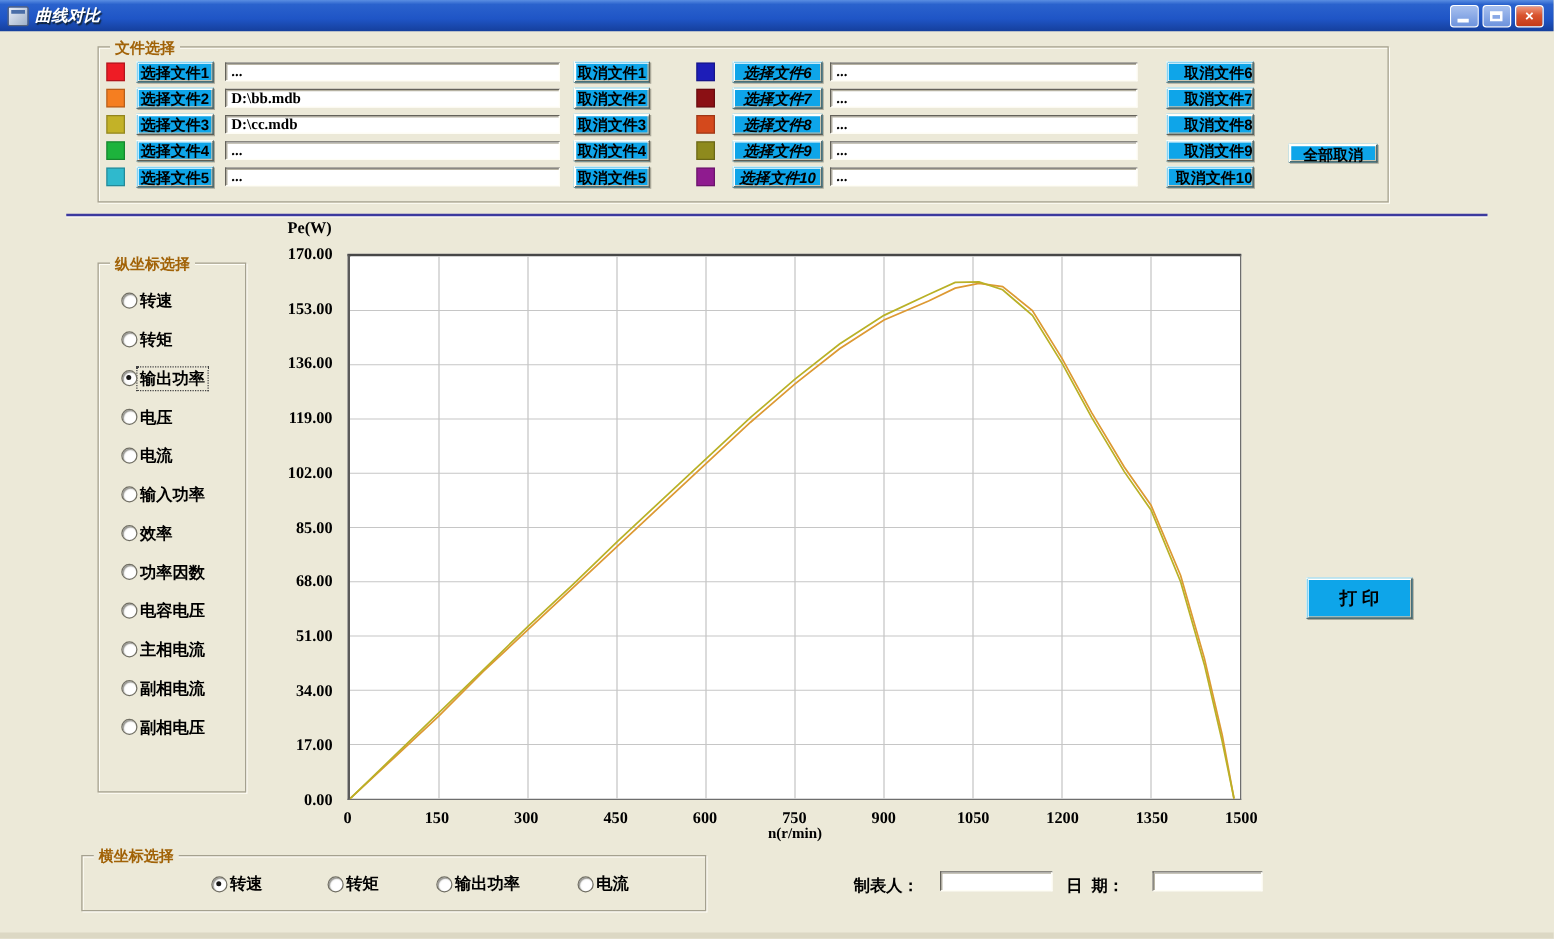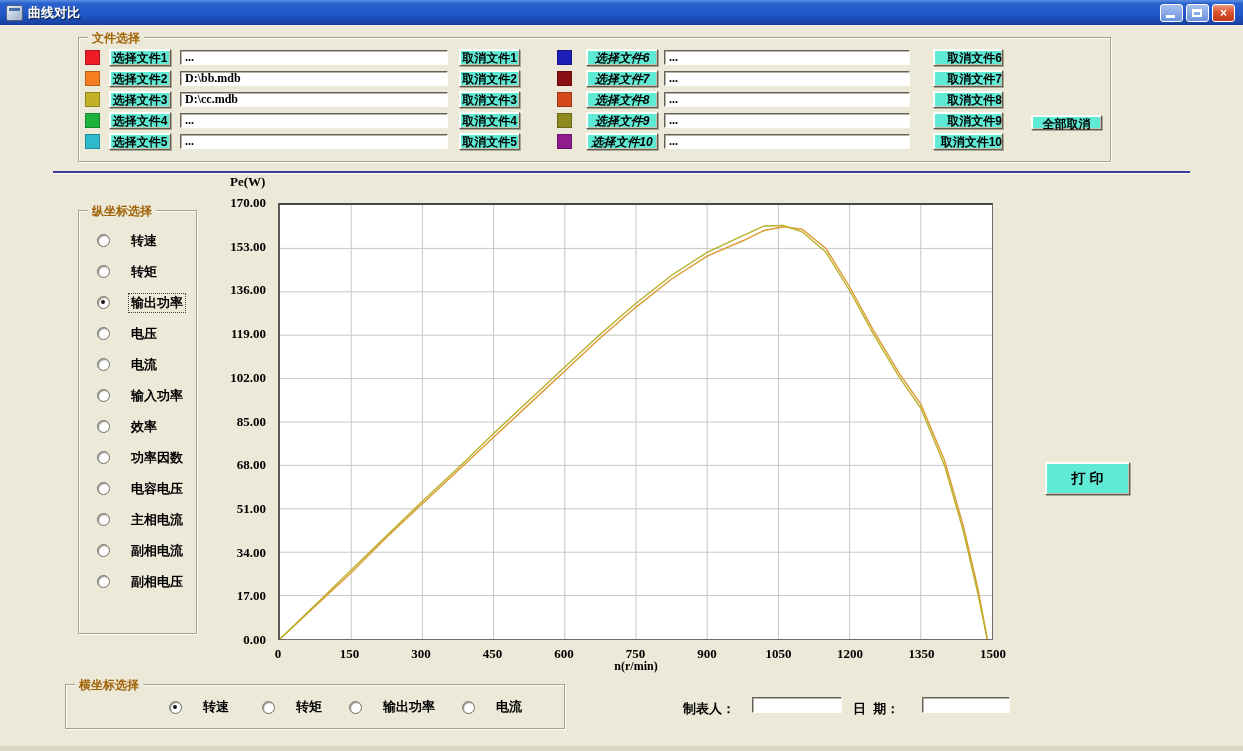--- a/index.html
+++ b/index.html
@@ -7,48 +7,48 @@
        font-family:"Liberation Sans",sans-serif;overflow:hidden;}
   #app{position:absolute;inset:0;}
 
   
   #titlebar{position:absolute;left:0;top:0;width:1243px;height:25px;
     background:linear-gradient(180deg,#5a8ee2 0%,#2a62cd 14%,#1f55c6 60%,#153f9c 100%);}
   #app-icon{position:absolute;left:6px;top:5px;width:15px;height:14px;
     background:linear-gradient(135deg,#e8eef8,#9fb0c8);border:1px solid #55627a;border-radius:2px;}
   #app-icon::after{content:'';position:absolute;left:2px;top:2px;right:2px;height:3px;background:#4a6ea8;}
   #win-title{position:absolute;left:28px;top:4px;color:#fff;font-weight:bold;font-size:13px;
-    text-shadow:1px 1px 1px #123;}
+    text-shadow:1px 1px 1px #123;font-style:italic;}
   .wbtn{position:absolute;top:4px;width:23px;height:18px;border:1px solid #fff;border-radius:3px;
     color:#fff;font-weight:bold;font-size:12px;line-height:16px;text-align:center;padding:0;cursor:pointer;}
   #btn-min{left:1160px;background:linear-gradient(180deg,#a7c0ef,#6d93dd);}
   #btn-min::after{content:'';position:absolute;left:5px;bottom:3px;width:9px;height:3px;background:#fff;}
   #btn-max{left:1186px;background:linear-gradient(180deg,#a7c0ef,#6d93dd);}
   #btn-max::after{content:'';position:absolute;left:5px;top:4px;width:10px;height:8px;
     border:2px solid #fff;border-top-width:3px;box-sizing:border-box;}
   #btn-close{left:1212px;background:linear-gradient(180deg,#ef9a80,#d9542f 45%,#c43a18);}
 
   
-  .btn3d{background:#5eead4;color:#000;cursor:pointer;
+  .btn3d{background:#0ea5e9;color:#000;cursor:pointer;
     border:1px solid;border-color:#fffef6 #5f5d52 #5f5d52 #fffef6;
     box-shadow:inset 1px 1px 0 #fff,inset -1px -1px 0 #c8c4b0,1px 1px 0 rgba(90,88,78,.45);
     font-family:"Liberation Sans",sans-serif;font-weight:bold;font-size:12px;padding:0;}
   .tbox{background:#fff;border:1px solid;border-color:#64625a #fffef6 #fffef6 #64625a;
     box-shadow:inset 1px 1px 0 #b6b2a2;
     font-family:"Liberation Serif",serif;font-weight:bold;font-size:12px;color:#000;padding:0 4px;}
   .gbox{position:absolute;border:1px solid #a5a18f;
     box-shadow:inset 1px 1px 0 #fffef7,1px 1px 0 #fffef7;}
   .glabel{position:absolute;top:-8px;left:9px;background:#ece9d8;padding:0 4px;
     font-size:12px;font-weight:bold;color:#a16207;}
   .radio{display:inline-block;flex:none;width:11px;height:11px;border-radius:50%;background:#fff;
     border:1px solid #716f64;box-shadow:inset 1px 1px 1px rgba(60,58,50,.55),inset -1px -1px 0 #fff;
     position:relative;}
   .radio.sel::after{content:'';position:absolute;left:3px;top:3px;width:4px;height:4px;
     border-radius:50%;background:#151515;}
-  .ritem{display:flex;align-items:center;gap:19px;cursor:default;}
+  .ritem{display:flex;align-items:center;gap:0;cursor:default;}
   .rlabel{font-weight:bold;font-size:13px;color:#000;padding:0 2px;white-space:nowrap;}
   .rlabel.focused{outline:1px dotted #444;}
 
   
   #file-group{left:78px;top:37px;width:1031px;height:123px;}
   .fcol{position:absolute;top:49px;}
   #file-col-left{left:85px;}
   #file-col-right{left:557px;}
   .frow{display:flex;align-items:center;height:17px;margin-bottom:4px;}
   .fswatch{width:15px;height:15px;flex:none;border:1px solid rgba(0,0,0,.25);box-sizing:border-box;}

